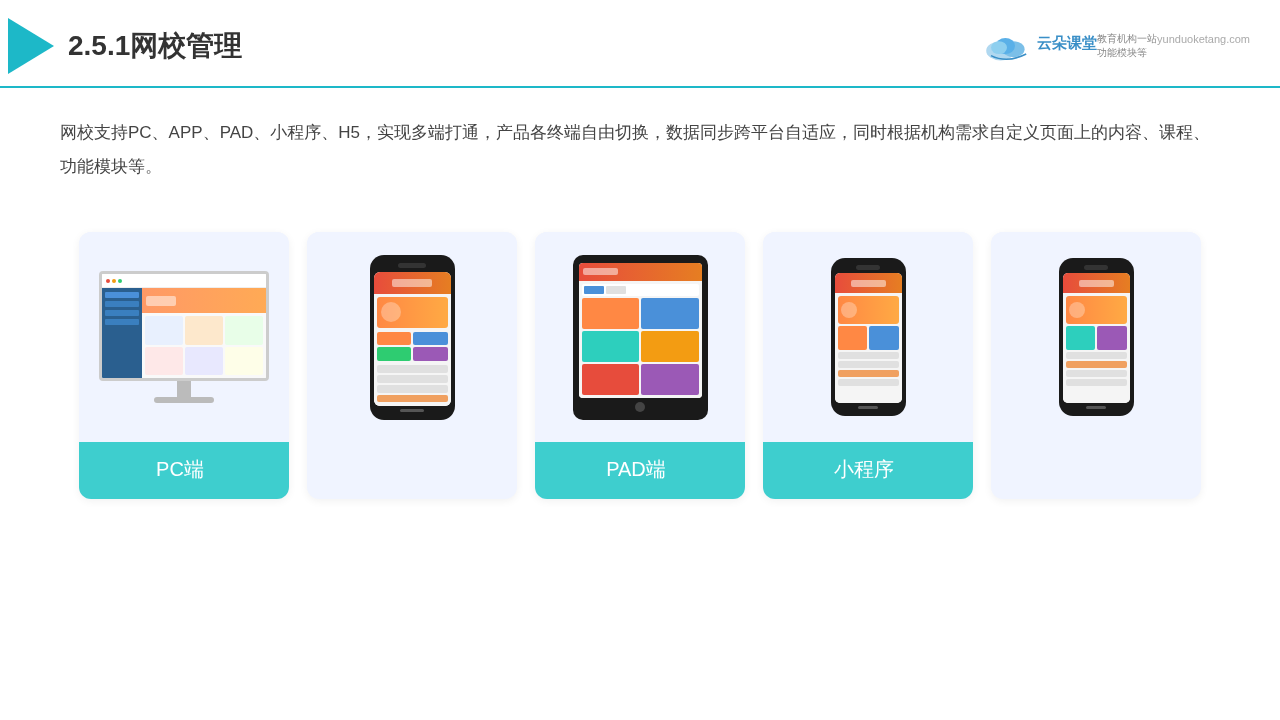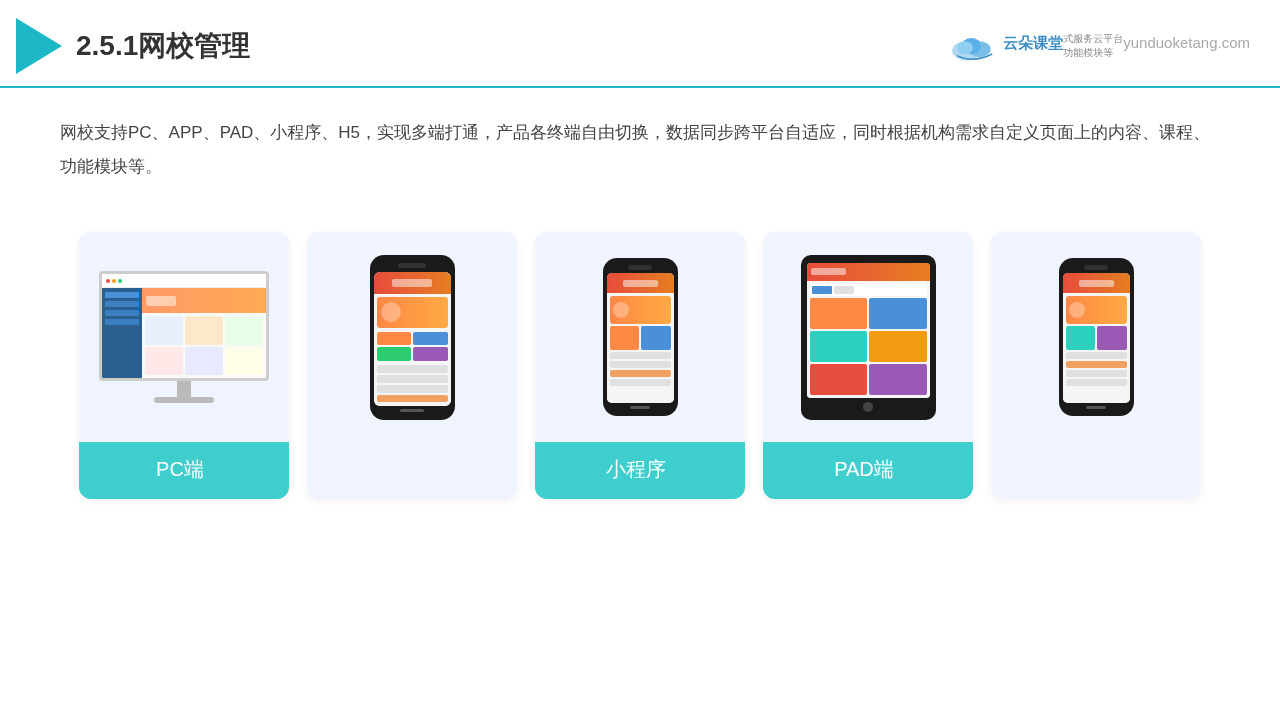--- a/index.html
+++ b/index.html
@@ -9,21 +9,21 @@
       background: #fff;
       font-family: 'Microsoft YaHei', 'PingFang SC', sans-serif;
       overflow: hidden;
     }
 
     
     .header {
       display: flex;
       align-items: center;
       justify-content: space-between;
-      padding: 18px 30px 12px 16px;
+      padding: 18px 30px 12px 8px;
       border-bottom: 2px solid #1db8c8;
     }
     .header-left {
       display: flex;
       align-items: center;
       gap: 14px;
     }
     .logo-triangle {
       width: 0;
       height: 0;
@@ -60,21 +60,21 @@
     .brand-name {
       font-size: 15px;
       font-weight: bold;
       color: #3a8fc7;
     }
     .brand-sub {
       font-size: 10px;
       color: #888;
     }
     .brand-url {
-      font-size: 15px;
+      font-size: 11px;
       color: #aaa;
     }
 
     
     .description {
       padding: 28px 60px 10px 60px;
       font-size: 17px;
       color: #444;
       line-height: 2.0;
     }
@@ -305,21 +305,21 @@
       <svg class="cloud-icon-svg" viewBox="0 0 60 44" fill="none" xmlns="http://www.w3.org/2000/svg">
         <ellipse cx="22" cy="28" rx="18" ry="12" fill="#b0d8f0"></ellipse>
         <ellipse cx="38" cy="26" rx="14" ry="10" fill="#7bbfe8"></ellipse>
         <ellipse cx="28" cy="22" rx="12" ry="10" fill="#5ab0e8"></ellipse>
         <ellipse cx="20" cy="24" rx="10" ry="8" fill="#8ecfef"></ellipse>
         <path d="M10 34 Q30 44 54 32" stroke="#3a8fc7" stroke-width="2" fill="none"></path>
       </svg>
       <div class="brand-text-block">
         <span class="brand-name">云朵课堂</span>
         <span class="brand-sub">
-          <span>式服务云平台</span><br>
+          <span>教育机构一站</span><br>
           <span>功能模块等</span>
         </span>
         <span class="brand-url">yunduoketang.com</span>
       </div>
     </div>
   </div>
 </div>
 
 <div class="description">
   <span>网校支持PC、APP、PAD、小程序、H5，实现多端打通，产品各终端自由切换，数据同步跨平台自适应，同时根据机构需求自定义页面上的内容、课程、功能模块等。</span>
@@ -391,48 +391,20 @@
             <div style="height:8px; background:#f0a060; border-radius:2px;"></div>
           </div>
         </div>
         <div class="phone-bottom-indicator"></div>
       </div>
     </div>
   </div>
 
   <div class="card">
     <div class="card-image-area">
-      <div class="phone-sm">
-        <div class="phone-notch"></div>
-        <div class="phone-screen">
-          <div style="height:20px; background:linear-gradient(90deg,#e74c3c,#e67e22); display:flex; align-items:center; justify-content:center;">
-            <div style="width:35px; height:7px; background:rgba(255,255,255,0.5); border-radius:2px;"></div>
-          </div>
-          <div style="flex:1; background:#f5f5f5; padding:3px; display:flex; flex-direction:column; gap:2px; overflow:hidden;">
-            <div style="height:28px; background:linear-gradient(90deg,#ff8844,#ffaa44); border-radius:3px; display:flex; align-items:center; padding:0 3px;">
-              <div style="width:16px; height:16px; background:rgba(255,255,255,0.3); border-radius:50%;"></div>
-            </div>
-            <div style="display:grid; grid-template-columns:1fr 1fr; gap:2px; height:24px;">
-              <div style="background:#ff8844; border-radius:2px;"></div>
-              <div style="background:#4a90d9; border-radius:2px;"></div>
-            </div>
-            <div style="height:7px; background:#e0e0e0; border-radius:2px;"></div>
-            <div style="height:7px; background:#e0e0e0; border-radius:2px;"></div>
-            <div style="height:7px; background:#f0a060; border-radius:2px;"></div>
-            <div style="height:7px; background:#e0e0e0; border-radius:2px;"></div>
-          </div>
-        </div>
-        <div style="width:20px; height:3px; background:#555; border-radius:2px; margin-top:3px;"></div>
-      </div>
-    </div>
-    <div class="card-label">小程序</div>
-  </div>
-
-  <div class="card">
-    <div class="card-image-area">
       <div class="tablet">
         <div class="tablet-screen">
           <div class="tablet-top-bar" style="height:18px; background:linear-gradient(90deg,#e74c3c,#e67e22); display:flex; align-items:center; padding:0 4px; gap:2px;">
             <div style="width:35px; height:7px; background:rgba(255,255,255,0.5); border-radius:2px;"></div>
           </div>
           <div style="flex:1; background:#f5f5f5; padding:3px; display:flex; flex-direction:column; gap:2px; overflow:hidden;">
             <div style="height:12px; background:#fff; border-radius:2px; display:flex; gap:2px; padding:2px;">
               <div style="width:20px; background:#4a90d9; border-radius:1px;"></div>
               <div style="width:20px; background:#e0e0e0; border-radius:1px;"></div>
             </div>
@@ -458,20 +430,48 @@
         <div class="phone-notch"></div>
         <div class="phone-screen">
           <div style="height:20px; background:linear-gradient(90deg,#e74c3c,#e67e22); display:flex; align-items:center; justify-content:center;">
             <div style="width:35px; height:7px; background:rgba(255,255,255,0.5); border-radius:2px;"></div>
           </div>
           <div style="flex:1; background:#f5f5f5; padding:3px; display:flex; flex-direction:column; gap:2px; overflow:hidden;">
             <div style="height:28px; background:linear-gradient(90deg,#ff8844,#ffaa44); border-radius:3px; display:flex; align-items:center; padding:0 3px;">
               <div style="width:16px; height:16px; background:rgba(255,255,255,0.3); border-radius:50%;"></div>
             </div>
             <div style="display:grid; grid-template-columns:1fr 1fr; gap:2px; height:24px;">
+              <div style="background:#ff8844; border-radius:2px;"></div>
+              <div style="background:#4a90d9; border-radius:2px;"></div>
+            </div>
+            <div style="height:7px; background:#e0e0e0; border-radius:2px;"></div>
+            <div style="height:7px; background:#e0e0e0; border-radius:2px;"></div>
+            <div style="height:7px; background:#f0a060; border-radius:2px;"></div>
+            <div style="height:7px; background:#e0e0e0; border-radius:2px;"></div>
+          </div>
+        </div>
+        <div style="width:20px; height:3px; background:#555; border-radius:2px; margin-top:3px;"></div>
+      </div>
+    </div>
+    <div class="card-label">小程序</div>
+  </div>
+
+  <div class="card">
+    <div class="card-image-area">
+      <div class="phone-sm">
+        <div class="phone-notch"></div>
+        <div class="phone-screen">
+          <div style="height:20px; background:linear-gradient(90deg,#e74c3c,#e67e22); display:flex; align-items:center; justify-content:center;">
+            <div style="width:35px; height:7px; background:rgba(255,255,255,0.5); border-radius:2px;"></div>
+          </div>
+          <div style="flex:1; background:#f5f5f5; padding:3px; display:flex; flex-direction:column; gap:2px; overflow:hidden;">
+            <div style="height:28px; background:linear-gradient(90deg,#ff8844,#ffaa44); border-radius:3px; display:flex; align-items:center; padding:0 3px;">
+              <div style="width:16px; height:16px; background:rgba(255,255,255,0.3); border-radius:50%;"></div>
+            </div>
+            <div style="display:grid; grid-template-columns:1fr 1fr; gap:2px; height:24px;">
               <div style="background:#2dcfbd; border-radius:2px;"></div>
               <div style="background:#9b59b6; border-radius:2px;"></div>
             </div>
             <div style="height:7px; background:#e0e0e0; border-radius:2px;"></div>
             <div style="height:7px; background:#f0a060; border-radius:2px;"></div>
             <div style="height:7px; background:#e0e0e0; border-radius:2px;"></div>
             <div style="height:7px; background:#e0e0e0; border-radius:2px;"></div>
           </div>
         </div>
         <div style="width:20px; height:3px; background:#555; border-radius:2px; margin-top:3px;"></div>

